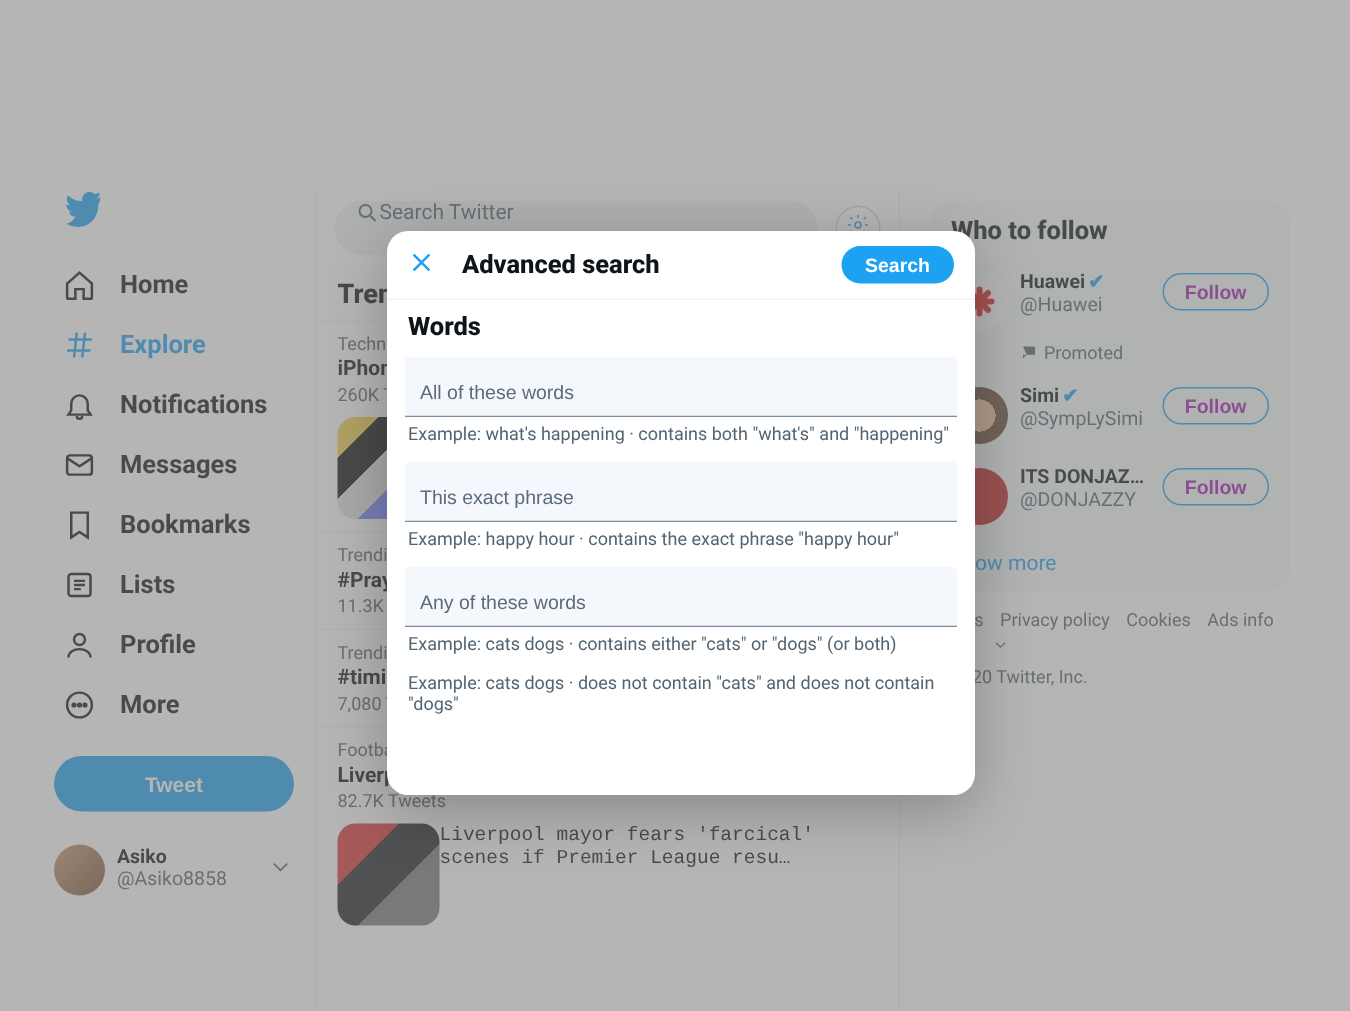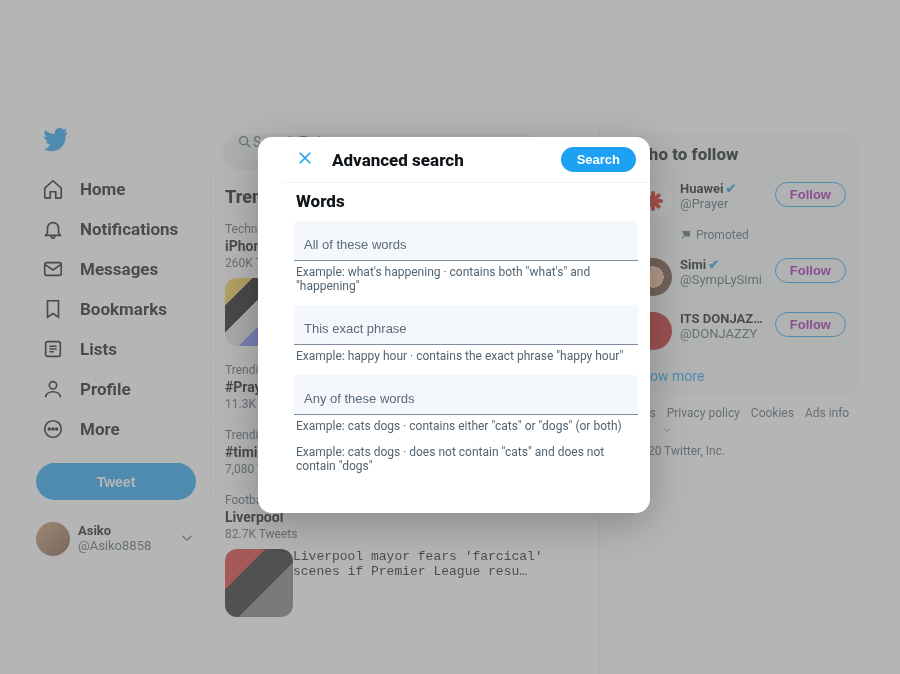--- a/index.html
+++ b/index.html
@@ -131,28 +131,27 @@
   .footer { color:#536471; font-size:12px; padding: 10px 2px; line-height:1.6;}
   .footer span { margin-right: 8px; cursor:pointer;}
   .more-chev svg{width:12px;height:12px;stroke:#536471;fill:none;stroke-width:1.5;}
   
   .scrim {
     position: absolute; inset:0;
     background: rgba(120,120,120,0.55);
   }
   .modal {
     position:absolute;
-    left: 258px; top: 137px;
+    left: 258px; top: 154px;
     width: 392px; height: 376px;
     background:#fff;
     border-radius: 14px;
     overflow:hidden;
     display:flex; flex-direction:column;
     box-shadow: 0 10px 40px rgba(0,0,0,.25);
-    padding-left: 24px;
   }
   .modal-head {
     display:flex; align-items:center; gap: 18px;
     padding: 10px 14px;
     border-bottom: 1px solid #eff3f4;
   }
   .close-x { color:#1da1f2; cursor:pointer; display:flex;}
   .close-x svg{width:18px;height:18px;stroke:#1da1f2;stroke-width:2.2;fill:none;}
   .modal-title { font-weight:800; font-size:17px; flex:1;}
   .search-pill {
@@ -190,20 +189,28 @@
           <path d="M23 3a10.9 10.9 0 01-3.14 1.53A4.48 4.48 0 0022.4.36a9 9 0 01-2.85 1.09 4.48 4.48 0 00-7.63 4.08A12.7 12.7 0 013 2.15a4.48 4.48 0 001.39 5.98A4.44 4.44 0 012 7.6v.06a4.48 4.48 0 003.6 4.39 4.5 4.5 0 01-2 .08 4.48 4.48 0 004.18 3.11A9 9 0 012 19.54 12.7 12.7 0 008.89 21.5c8.26 0 12.78-6.84 12.78-12.78l-.01-.58A9.1 9.1 0 0023 3z"></path>
         </svg>
     </div>
     <div class="nav-item">
       <span class="ic">
           <svg viewBox="0 0 24 24">
             <path d="M3 11l9-8 9 8v10a1 1 0 01-1 1h-5v-7H9v7H4a1 1 0 01-1-1z"></path>
           </svg>
         </span>
       <span>Home</span>
+    </div>
+    <div class="nav-item active">
+      <span class="ic">
+          <svg viewBox="0 0 24 24">
+            <path d="M10 3L8 21M16 3l-2 18M4 8h17M3 16h17"></path>
+          </svg>
+        </span>
+      <span>Explore</span>
     </div>
     <div class="nav-item">
       <span class="ic">
           <svg viewBox="0 0 24 24">
             <path d="M18 16v-5a6 6 0 10-12 0v5l-2 3h16zM10 20a2 2 0 004 0"></path>
           </svg>
         </span>
       <span>Notifications</span>
     </div>
     <div class="nav-item">
@@ -325,21 +332,21 @@
               <div class="petal" style="transform:rotate(90deg)"></div>
               <div class="petal" style="transform:rotate(135deg)"></div>
               <div class="petal" style="transform:rotate(180deg)"></div>
               <div class="petal" style="transform:rotate(225deg)"></div>
               <div class="petal" style="transform:rotate(270deg)"></div>
               <div class="petal" style="transform:rotate(315deg)"></div>
           </div>
         </div>
         <div class="who-txt">
           <div class="who-name"><span>Huawei</span><span class="verified">✔</span></div>
-          <div class="who-handle">@Prayer</div>
+          <div class="who-handle">@Huawei</div>
         </div>
         <button class="follow-btn">Follow</button>
       </div>
       <div class="promoted">
         <svg viewBox="0 0 24 24">
             <path d="M4 20l5-5H4zM4 4h16v11H9z"></path>
           </svg>
         <span>Promoted</span>
       </div>
 

